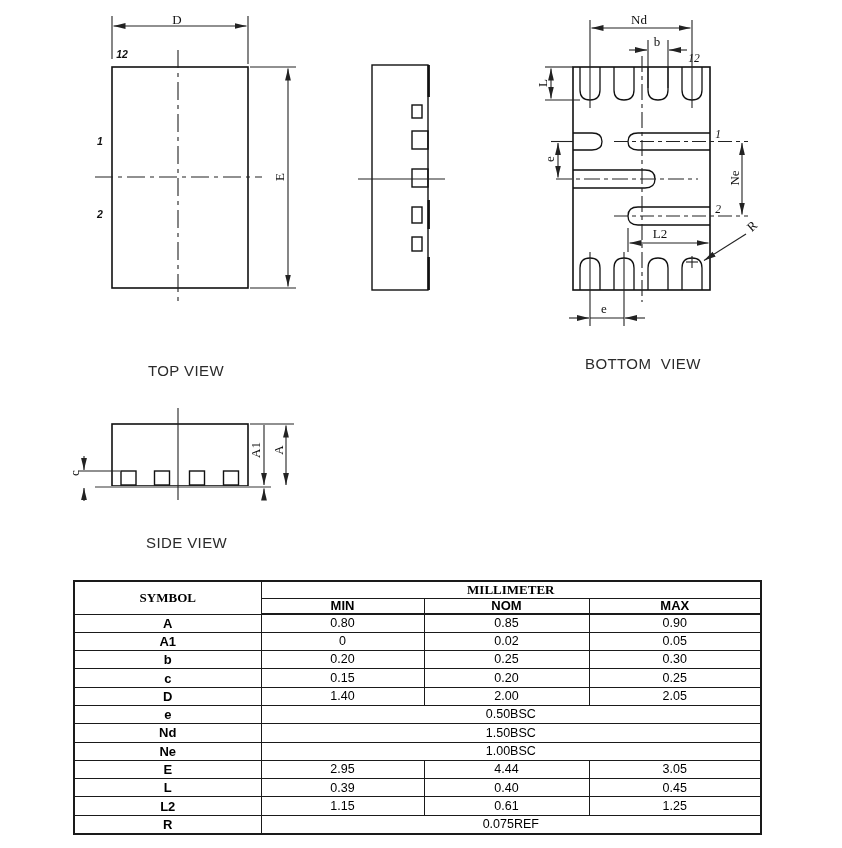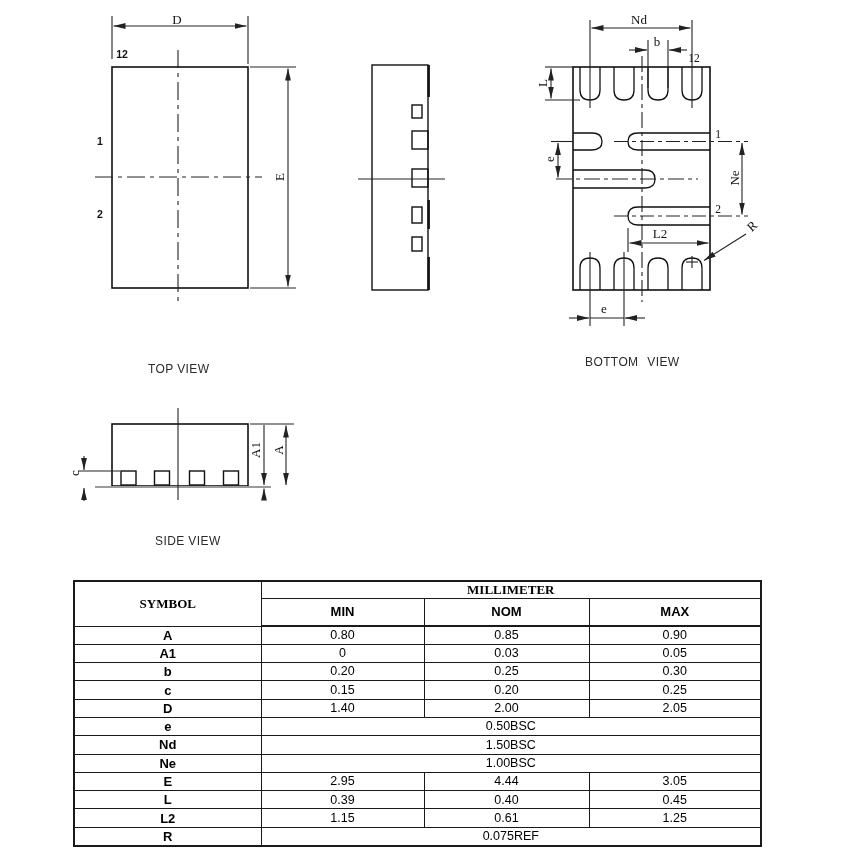--- a/index.html
+++ b/index.html
@@ -4,31 +4,31 @@
 <style>
   html,body{margin:0;padding:0;background:#fff;}
   #page{position:relative;width:842px;height:848px;background:#ffffff;overflow:hidden;
         font-family:"Liberation Sans",sans-serif;}
   svg.linework{position:absolute;left:0;top:0;}
   .lbl{position:absolute;font-family:"Liberation Serif",serif;font-size:13px;color:#111;
        white-space:nowrap;transform:translate(-50%,-50%);line-height:1;}
   .lbl.rot{transform:translate(-50%,-50%) rotate(-90deg);}
   .lbl.rdiag{transform:translate(-50%,-50%) rotate(-42deg);}
   .pin{position:absolute;font-family:"Liberation Sans",sans-serif;font-weight:bold;
-       font-size:10.5px;color:#111;transform:translate(-50%,-50%);line-height:1;}
+       font-size:10.5px;color:#111;transform:translate(-50%,-50%);line-height:1;font-style:italic;}
   .pin.serifpin{font-family:"Liberation Serif",serif;font-weight:normal;font-size:11.5px;}
-  .vtitle{position:absolute;font-size:12px;color:#2b2b2b;letter-spacing:.4px;line-height:1;}
+  .vtitle{position:absolute;font-size:15px;color:#2b2b2b;letter-spacing:.4px;line-height:1;}
   .vtitle.wide{word-spacing:5px;}
   table.dim{position:absolute;left:73px;top:580px;width:687px;border-collapse:collapse;
             table-layout:fixed;font-size:12.5px;color:#000;}
   table.dim th,table.dim td{border:1.5px solid #1a1a1a;text-align:center;padding:0;
             overflow:hidden;line-height:1;}
   table.dim th{font-size:13px;}
   table.dim{border:2.5px solid #1a1a1a;}
-  tr.hrow1{height:17px;font-family:Liberation Serif, serif;} tr.hrow2{height:28px;margin-left:20px;} tr.drow{height:18.3px;}
+  tr.hrow1{height:17px;font-family:Liberation Serif, serif;} tr.hrow2{height:16px;margin-left:20px;} tr.drow{height:18.3px;}
   td.sym{font-weight:bold;font-size:13px;}
   .col-sym{width:187px;} .col-min{width:163px;} .col-nom{width:165px;} .col-max{width:172px;}
   tr.hsep th{border-bottom:2.5px solid #1a1a1a;}
 </style>
 </head>
 <body>
 
 <div id="page">
 
   <svg class="linework" width="842" height="848" viewBox="0 0 842 848">
@@ -166,21 +166,21 @@
   <span class="lbl" style="left:660px;top:233px;">L2</span>
   <span class="lbl rdiag" style="left:752px;top:226px;">R</span>
   <span class="lbl" style="left:604px;top:308px;">e</span>
 
   <span class="lbl rot" style="left:74px;top:473px;">c</span>
   <span class="lbl rot" style="left:255px;top:450px;">A1</span>
   <span class="lbl rot" style="left:278px;top:450px;">A</span>
 
   <div class="vtitle" style="left:148px;top:363px;">TOP VIEW</div>
   <div class="vtitle wide" style="left:585px;top:356px;text-align:center;">BOTTOM  VIEW</div>
-  <div class="vtitle" style="left:146px;top:535px;margin-left:9px;">SIDE VIEW</div>
+  <div class="vtitle" style="left:146px;top:535px;">SIDE VIEW</div>
 
   <table class="dim">
     <colgroup>
         <col class="col-sym">
         <col class="col-min">
         <col class="col-nom">
         <col class="col-max">
       </colgroup>
     <tbody>
       <tr class="hrow1">
@@ -194,21 +194,21 @@
       </tr>
       <tr class="drow">
           <td class="sym">A</td>
           <td>0.80</td>
           <td>0.85</td>
           <td>0.90</td>
         </tr>
       <tr class="drow">
           <td class="sym">A1</td>
           <td>0</td>
-          <td>0.03</td>
+          <td>0.02</td>
           <td>0.05</td>
         </tr>
       <tr class="drow">
           <td class="sym">b</td>
           <td>0.20</td>
           <td>0.25</td>
           <td>0.30</td>
         </tr>
       <tr class="drow">
           <td class="sym">c</td>

